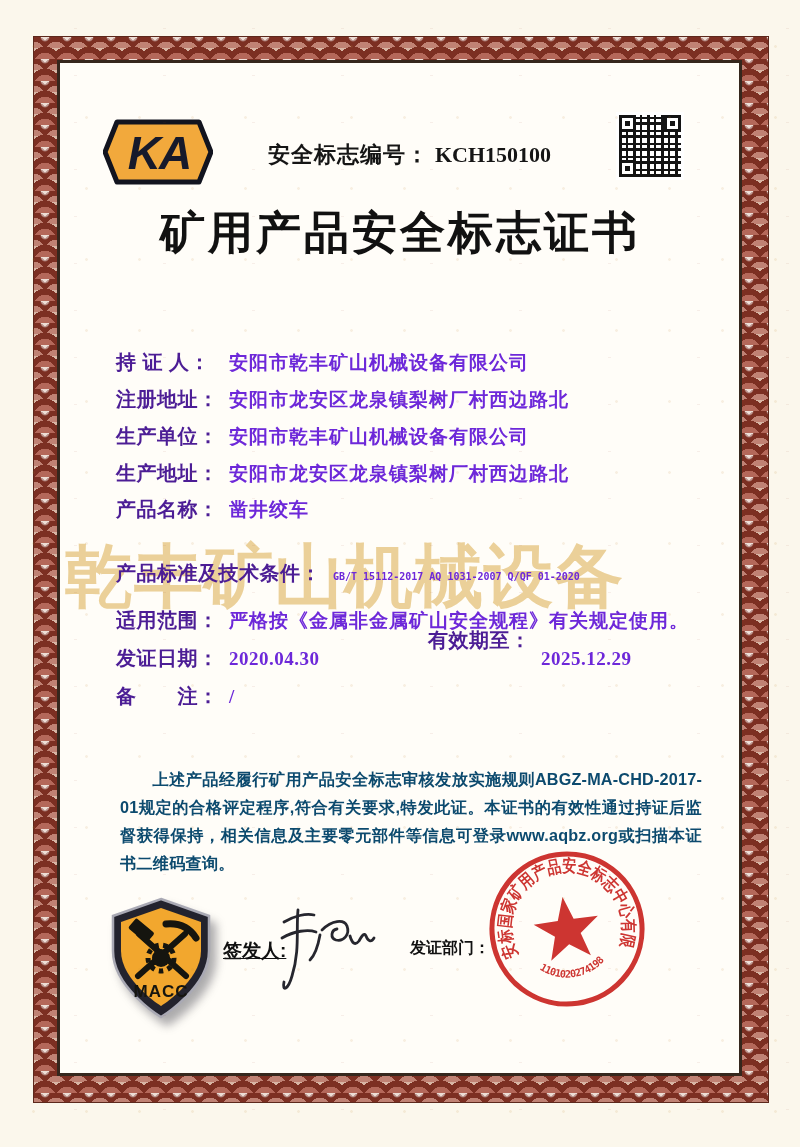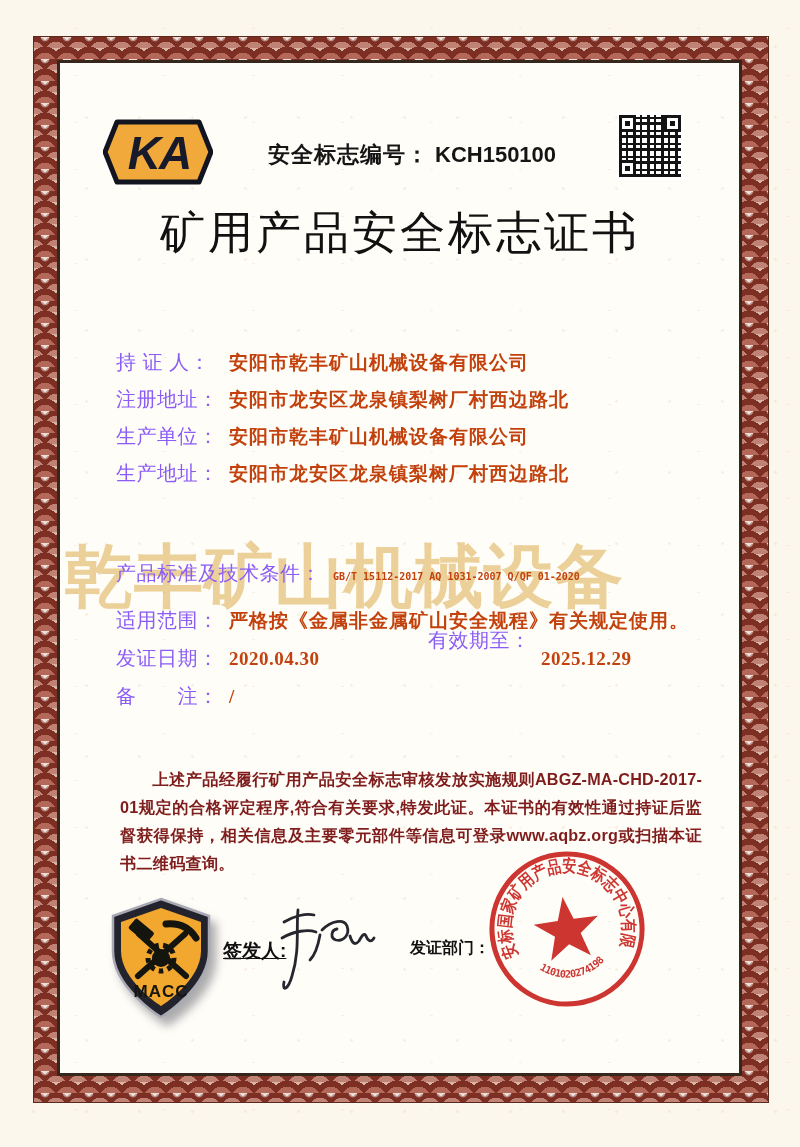--- a/index.html
+++ b/index.html
@@ -24,46 +24,46 @@
     background:#fffdf8;border:3px solid #35271d;box-shadow:inset 0 0 0 1px #fffdf8;}
   
   .watermark{position:absolute;left:64px;top:531px;z-index:2;white-space:nowrap;
     font-size:69px;font-weight:900;letter-spacing:1px;color:#d9a843;opacity:.52;
     font-family:"Liberation Sans",sans-serif;}
   .content{position:absolute;inset:0;z-index:3;padding-left:32px;}
   
   .ka-logo{position:absolute;left:103px;top:119px;}
   .cert-no-line{position:absolute;left:268px;top:140px;font-size:22px;font-weight:800;color:#151515;
     font-family:"Liberation Serif",serif;letter-spacing:1px;}
-  .cert-no-line .num{font-family:Liberation Sans, sans-serif;margin-left:6px;letter-spacing:0;margin-top:16px;}
+  .cert-no-line .num{font-family:Liberation Serif, serif;margin-left:6px;letter-spacing:0;margin-top:16px;}
   .qr{position:absolute;left:616px;top:112px;width:68px;height:68px;background:#fff;padding:0;}
   .qr-noise{position:absolute;inset:3px;background-color:#fff;
     background-image:
       repeating-linear-gradient(0deg,#141414 0 3px, transparent 3px 6px, #141414 6px 8px, transparent 8px 13px),
       repeating-linear-gradient(90deg,#141414 0 3px, #fff 3px 7px, #141414 7px 9px, #fff 9px 14px);}
   .finder{position:absolute;width:17px;height:17px;border:3px solid #141414;background:#fff;box-sizing:border-box;}
   .finder::after{content:"";position:absolute;left:3px;top:3px;width:5px;height:5px;background:#141414;}
   .finder.tl{left:3px;top:3px}.finder.tr{right:3px;top:3px}.finder.bl{left:3px;bottom:3px}
   
   .title{position:absolute;left:60px;top:203px;width:680px;text-align:center;
-    font-family:"Liberation Serif",serif;font-weight:400;font-size:45px;letter-spacing:3px;color:#111;}
+    font-family:"Liberation Serif",serif;font-weight:700;font-size:45px;letter-spacing:3px;color:#111;}
   
   .row{position:absolute;left:116px;display:flex;align-items:baseline;color:#131313;}
-  .lab{font-weight:400;font-size:20px;flex-shrink:0;width:113px;letter-spacing:.5px;color:#8b5cf6;}
+  .lab{font-weight:700;font-size:20px;flex-shrink:0;width:113px;letter-spacing:.5px;color:#4c1d95;}
   .lab.wide{width:auto;margin-right:12px;}
-  .val{font-family:"Liberation Serif",serif;font-weight:600;font-size:19px;letter-spacing:1px;color:#c2410c;margin-top:38px;}
+  .val{font-family:"Liberation Serif",serif;font-weight:600;font-size:19px;letter-spacing:1px;color:#6d28d9;margin-top:38px;}
   .val.tech{font-family:"DejaVu Sans Mono",monospace;font-weight:700;font-size:10px;letter-spacing:0;}
   .val.model{font-family:"DejaVu Sans Mono",monospace;font-weight:700;font-size:17px;letter-spacing:0;}
   .val.date{font-family:"Liberation Serif",serif;font-weight:700;font-size:19px;letter-spacing:.5px;}
   .r1{top:312px}.r2{top:349px}.r3{top:386px}.r4{top:423px}.r5{top:459px}.r6{top:496px}
   .r7{top:533px}.r8{top:570px}.r9{top:610px}.r10{top:648px}
   .valid{position:absolute;left:312px;display:flex;align-items:center;}
   
   .statement{position:absolute;left:120px;top:750px;width:582px;z-index:3;
-    font-size:16.2px;line-height:1.72;font-weight:700;color:#7f1d1d;text-align:justify;
+    font-size:16.2px;line-height:1.72;font-weight:700;color:#0c4a6e;text-align:justify;
     text-indent:2em;font-family:"Liberation Sans",sans-serif;letter-spacing:.2px;}
   
   .macc{position:absolute;left:106px;top:896px;filter:drop-shadow(6px 8px 5px rgba(70,70,80,.45));}
   .signer-label{position:absolute;left:223px;top:938px;font-size:19px;font-weight:800;color:#111;text-decoration:underline;}
   .signature{position:absolute;left:274px;top:888px;}
   .dept-label{position:absolute;left:410px;top:938px;font-size:16px;font-weight:800;color:#111;}
   .seal{position:absolute;left:486px;top:848px;opacity:.9;transform:rotate(-8deg);}
 </style>
 </head>
 <body>
@@ -103,20 +103,24 @@
       <span class="lab">注册地址：</span>
       <span class="val">安阳市龙安区龙泉镇梨树厂村西边路北</span>
     </div>
     <div class="row r3">
       <span class="lab">生产单位：</span>
       <span class="val">安阳市乾丰矿山机械设备有限公司</span>
     </div>
     <div class="row r4">
       <span class="lab">生产地址：</span>
       <span class="val">安阳市龙安区龙泉镇梨树厂村西边路北</span>
+    </div>
+    <div class="row r5">
+      <span class="lab">产品名称：</span>
+      <span class="val">凿井绞车</span>
     </div>
     <div class="row r7">
       <span class="lab wide">产品标准及技术条件：</span>
       <span class="val tech">GB/T 15112-2017 AQ 1031-2007 Q/QF 01-2020</span>
     </div>
     <div class="row r8">
       <span class="lab">适用范围：</span>
       <span class="val">严格按《金属非金属矿山安全规程》有关规定使用。</span>
     </div>
 

